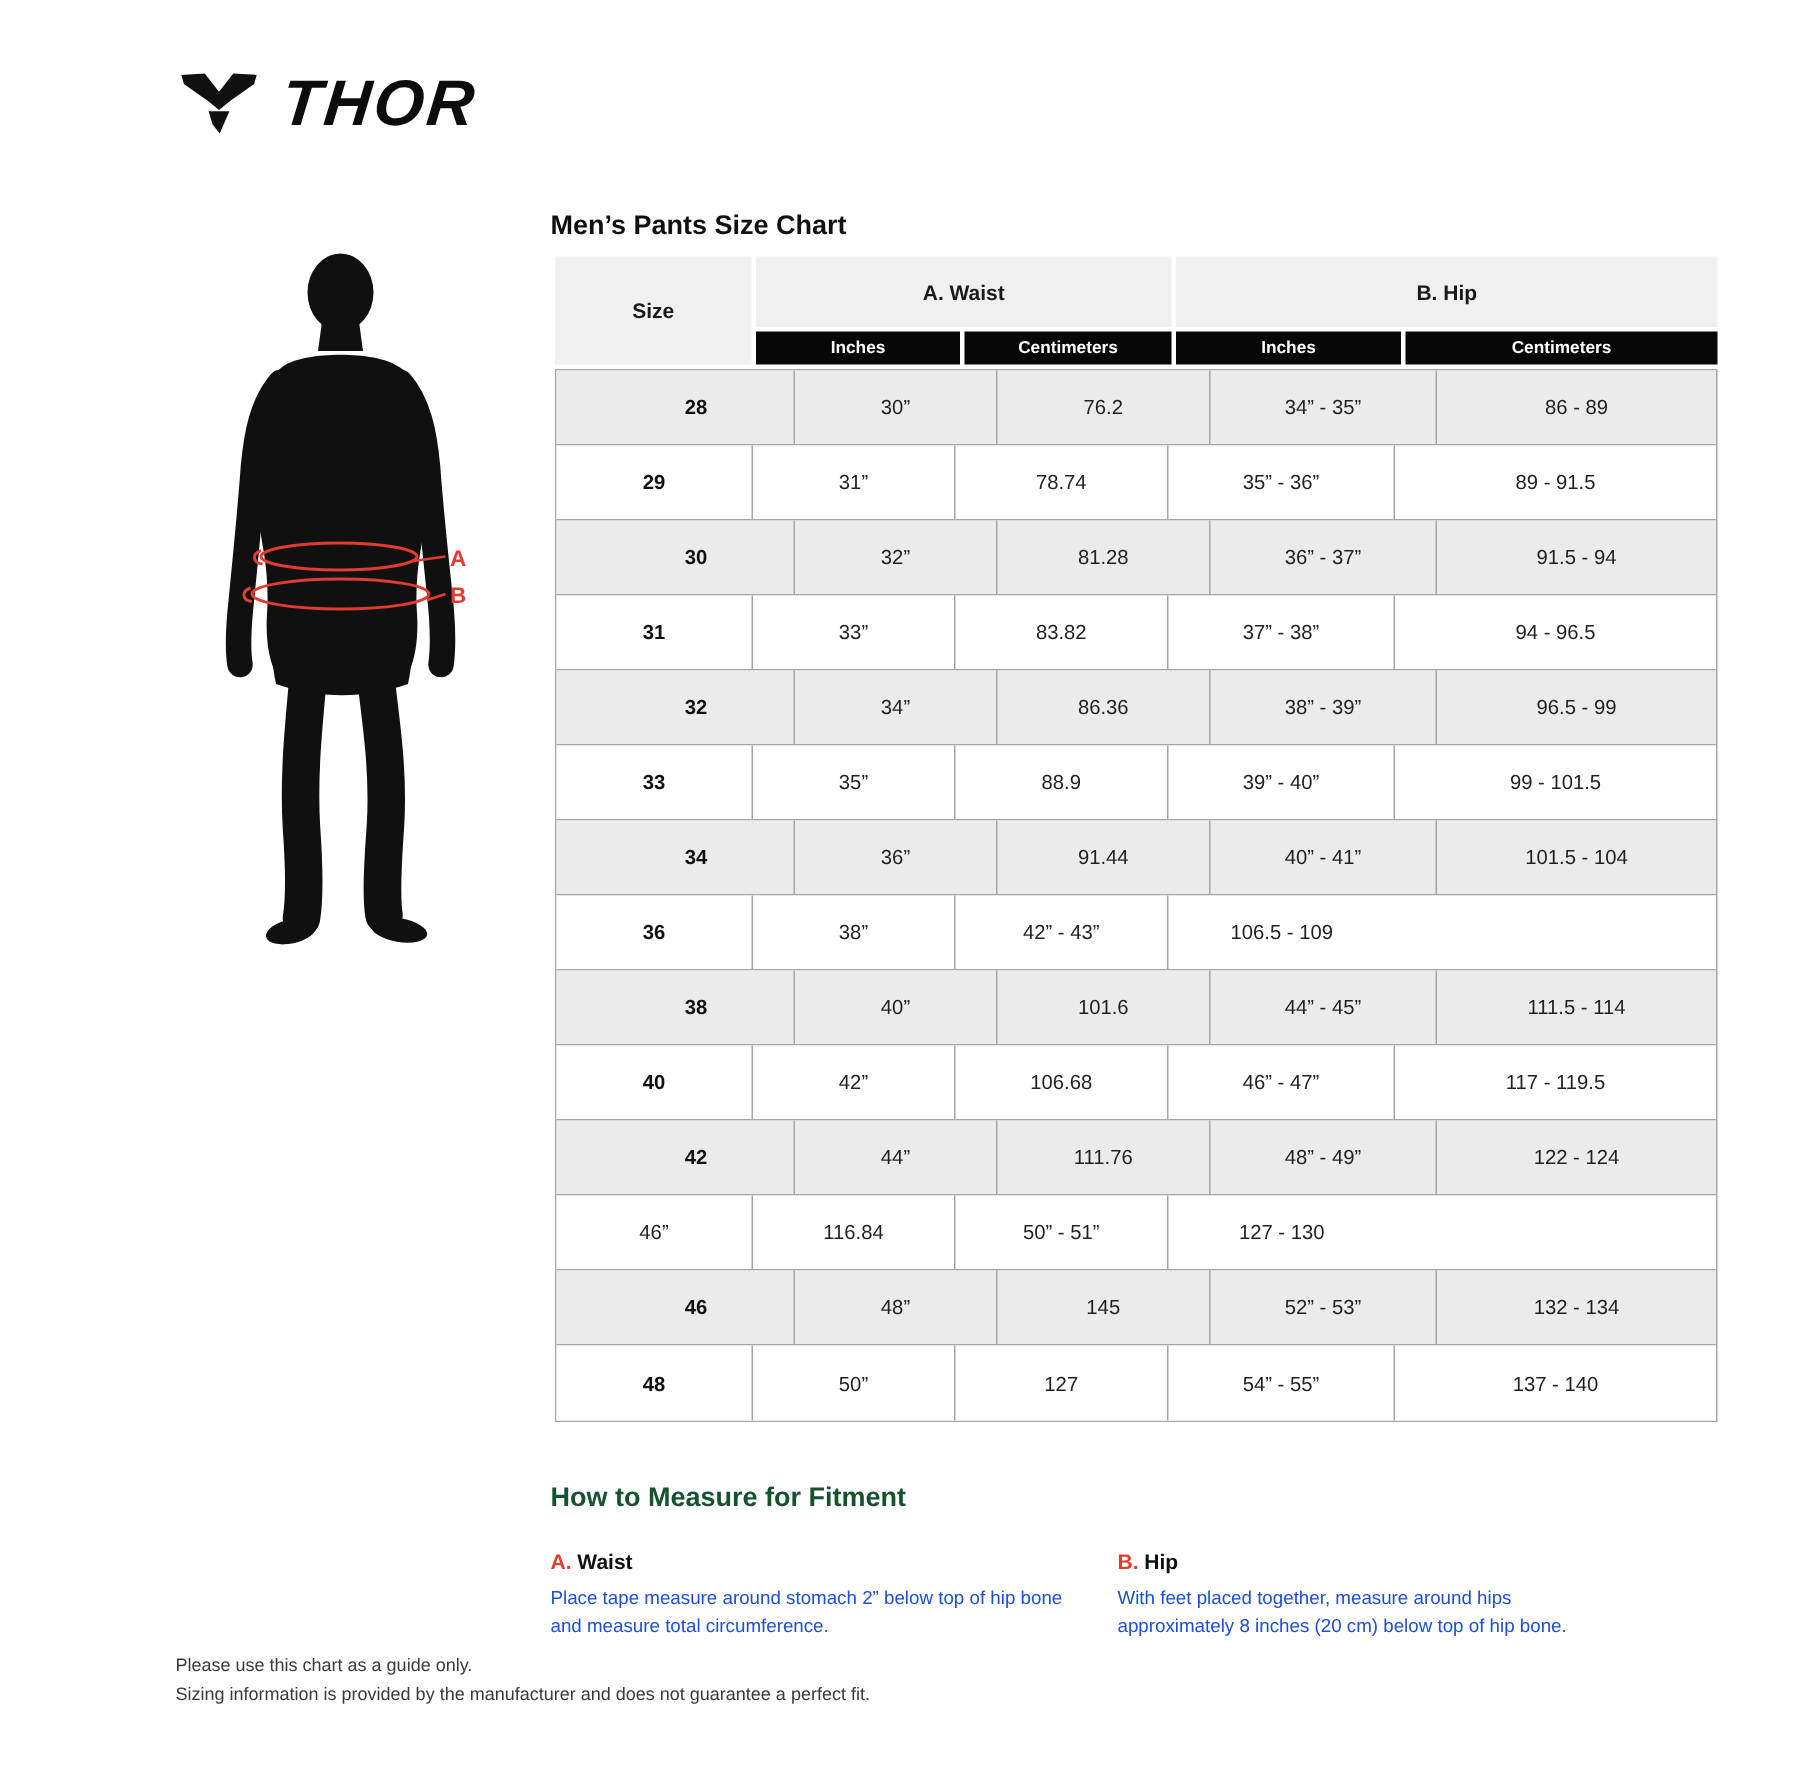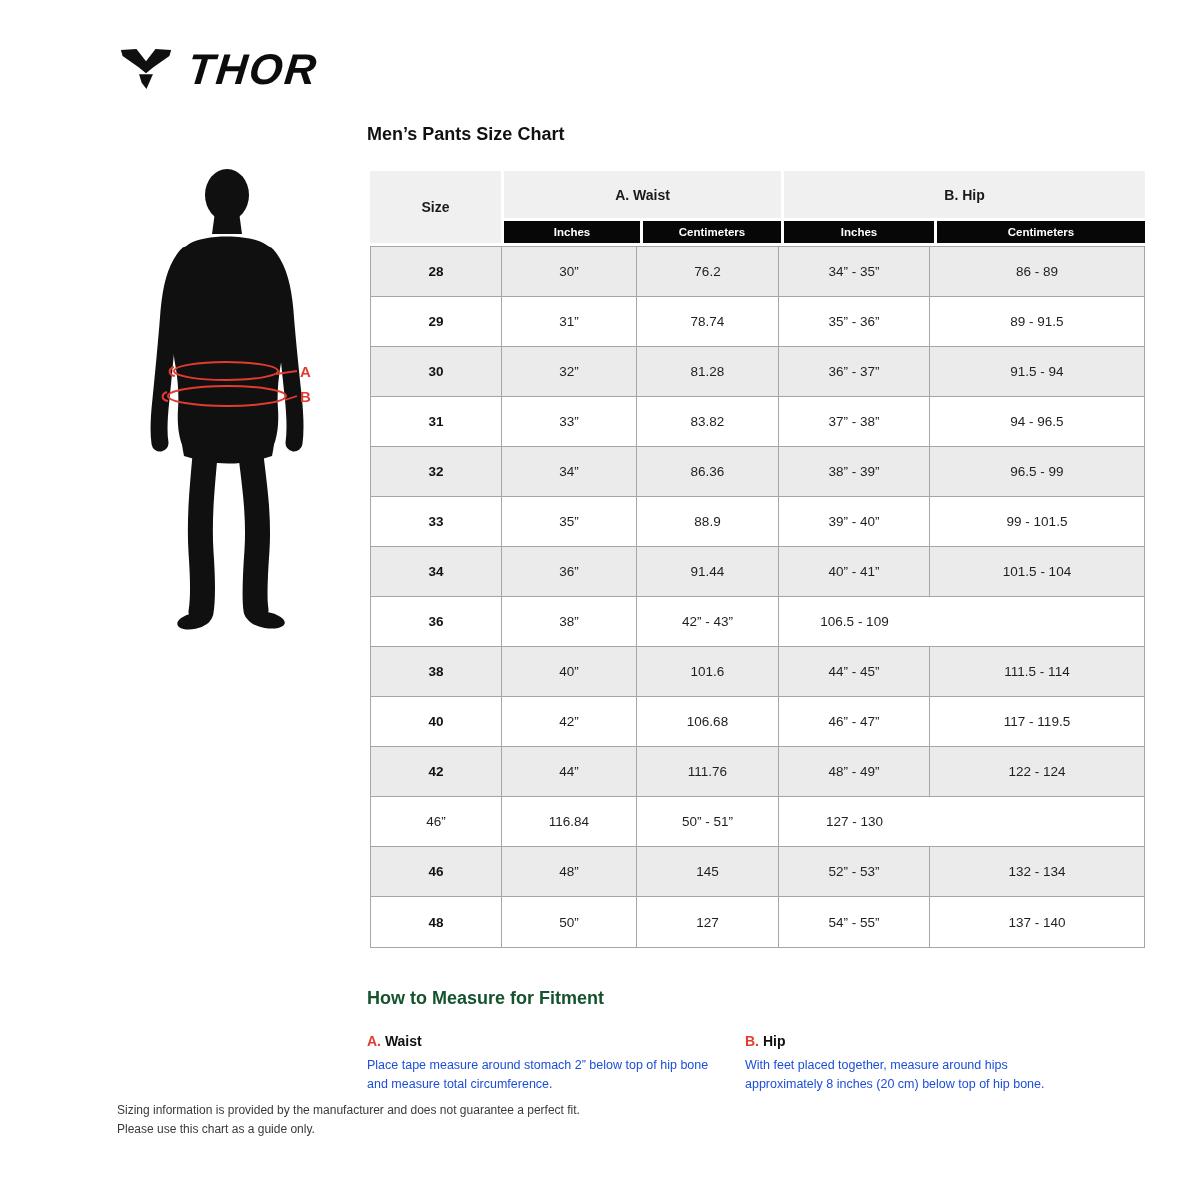--- a/index.html
+++ b/index.html
@@ -32,21 +32,21 @@
     letter-spacing: 2px;
     color: #0c0c0c;
     transform: skewX(-6deg);
     line-height: 1;
   }
 
   
   .page-title {
     position: absolute;
     left: 367px;
-    top: 124px;
+    top: 140px;
     font-size: 18px;
     font-weight: 700;
     color: #111;
   }
 
   
   .figure-wrap {
     position: absolute;
     left: 142px;
     top: 158px;
@@ -100,21 +100,21 @@
     height: 50px;
     border-bottom: 1px solid var(--border, #a6a6a6);
   }
   .trow:last-child { border-bottom: none; }
   .tcell {
     display: flex; align-items: center; justify-content: center;
     font-size: 13.5px; color: #1f1f1f;
     border-right: 1px solid var(--border, #a6a6a6);
   }
   .tcell:last-child { border-right: none; }
-  .shade { background: var(--row-shade, #ebebeb); }
+  .shade { background: var(--row-shade, #ebebeb); padding-left: 28px; }
   .plain { background: #ffffff; }
   .size-col { font-weight: 700; color: #111; }
 
   
   .measure {
     position: absolute;
     left: 367px;
     top: 988px;
     width: 720px;
   }
@@ -325,17 +325,17 @@
         <div class="m-label">
           <span class="m-prefix">B.</span>
           <span>Hip</span>
         </div>
         <p class="m-text">With feet placed together, measure around hips approximately 8 inches (20 cm) below top of hip bone.</p>
       </div>
     </div>
   </section>
 
   <footer class="footer">
+    <div>Please use this chart as a guide only.</div>
     <div>Sizing information is provided by the manufacturer and does not guarantee a perfect fit.</div>
-    <div>Please use this chart as a guide only.</div>
   </footer>
 
 </div>
 
 </body></html>

